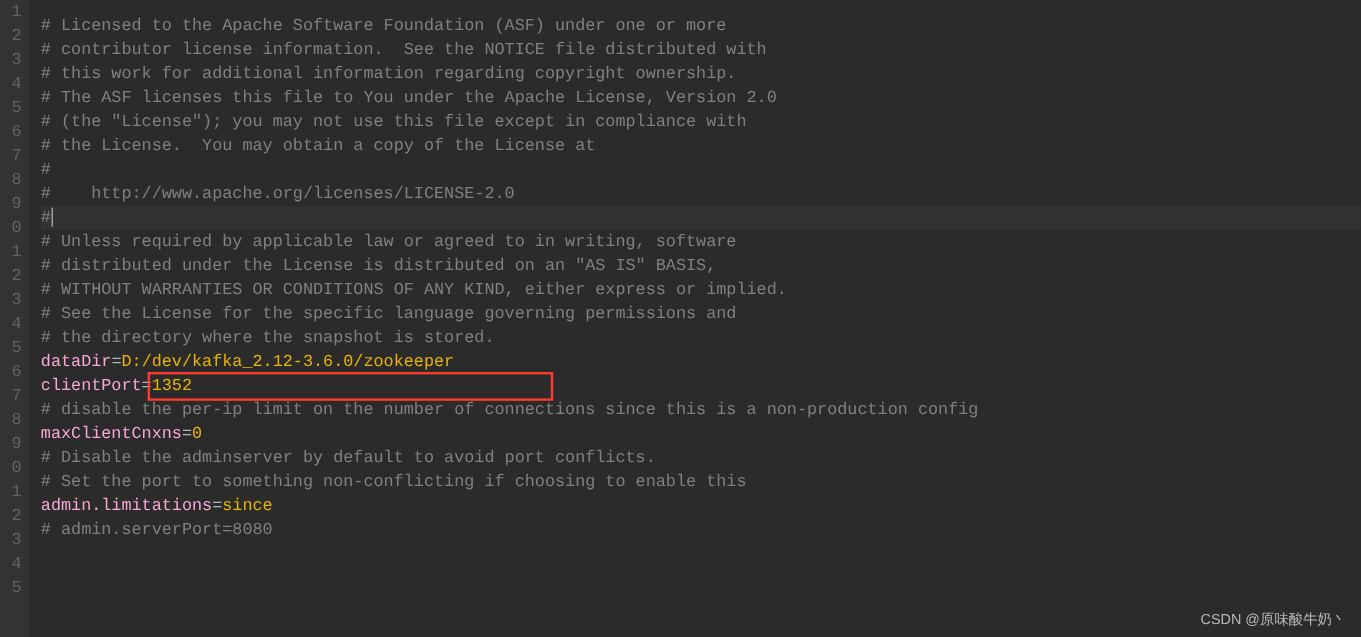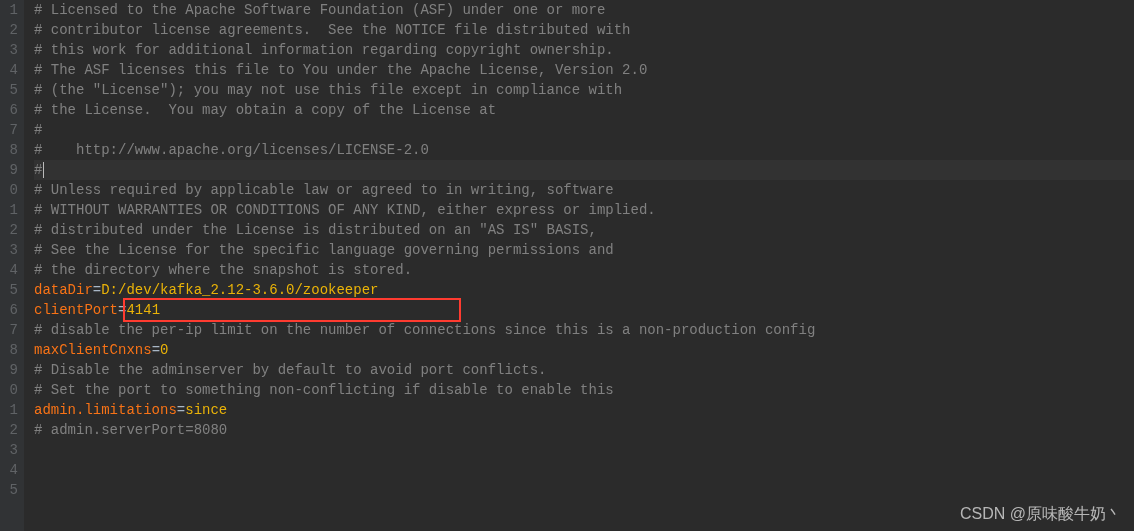--- a/index.html
+++ b/index.html
@@ -22,29 +22,30 @@
     color: #606366;
     text-align: right;
     padding-right: 6px;
     user-select: none;
     flex-shrink: 0;
   }
   .code {
     flex: 1;
     padding-left: 10px;
     position: relative;
+    margin-top: 12px;
   }
   .line {
     height: 20px;
     line-height: 20px;
     white-space: pre;
   }
   .gutter .line { color: #606366; }
   .comment { color: #808080; }
-  .key { color: #f97316; }
+  .key { color: #f9a8d4; }
   .eq { color: #a9b7c6; }
   .value { color: #eab308; }
   .currentline {
     background: #323232;
   }
   .cursor {
     display: inline-block;
     width: 1px;
     height: 16px;
     background: #bbbbbb;
@@ -59,21 +60,21 @@
     top: 298px;
     width: 338px;
     height: 24px;
   }
   .watermark {
     position: absolute;
     bottom: 6px;
     right: 12px;
     color: #cfcfcf;
     font-family: -apple-system, "Segoe UI", Arial, sans-serif;
-    font-size: 16px;
+    font-size: 12px;
     opacity: 0.85;
     pointer-events: none;
   }
 </style>
 </head>
 <body>
 
 <div class="editor">
   <div class="gutter" id="gutter">
       <div class="line">1</div>
@@ -98,38 +99,38 @@
       <div class="line">0</div>
       <div class="line">1</div>
       <div class="line">2</div>
       <div class="line">3</div>
       <div class="line">4</div>
       <div class="line">5</div>
     </div>
   <div class="code" id="code">
     <div class="highlight-box"></div>
   <div class="line"><span class="comment"># Licensed to the Apache Software Foundation (ASF) under one or more</span></div>
-      <div class="line"><span class="comment"># contributor license agreements.  See the NOTICE file distributed with</span></div>
+      <div class="line"><span class="comment"># contributor license information.  See the NOTICE file distributed with</span></div>
       <div class="line"><span class="comment"># this work for additional information regarding copyright ownership.</span></div>
       <div class="line"><span class="comment"># The ASF licenses this file to You under the Apache License, Version 2.0</span></div>
       <div class="line"><span class="comment"># (the "License"); you may not use this file except in compliance with</span></div>
       <div class="line"><span class="comment"># the License.  You may obtain a copy of the License at</span></div>
       <div class="line"><span class="comment">#</span></div>
       <div class="line"><span class="comment">#    http://www.apache.org/licenses/LICENSE-2.0</span></div>
       <div class="line currentline"><span class="comment">#</span><span class="cursor"></span></div>
       <div class="line"><span class="comment"># Unless required by applicable law or agreed to in writing, software</span></div>
+      <div class="line"><span class="comment"># distributed under the License is distributed on an "AS IS" BASIS,</span></div>
       <div class="line"><span class="comment"># WITHOUT WARRANTIES OR CONDITIONS OF ANY KIND, either express or implied.</span></div>
-      <div class="line"><span class="comment"># distributed under the License is distributed on an "AS IS" BASIS,</span></div>
       <div class="line"><span class="comment"># See the License for the specific language governing permissions and</span></div>
       <div class="line"><span class="comment"># the directory where the snapshot is stored.</span></div>
       <div class="line"><span class="key">dataDir</span><span class="eq">=</span><span class="value">D:/dev/kafka_2.12-3.6.0/zookeeper</span></div>
-      <div class="line"><span class="key">clientPort</span><span class="eq">=</span><span class="value">4141</span></div>
+      <div class="line"><span class="key">clientPort</span><span class="eq">=</span><span class="value">1352</span></div>
       <div class="line"><span class="comment"># disable the per-ip limit on the number of connections since this is a non-production config</span></div>
       <div class="line"><span class="key">maxClientCnxns</span><span class="eq">=</span><span class="value">0</span></div>
       <div class="line"><span class="comment"># Disable the adminserver by default to avoid port conflicts.</span></div>
-      <div class="line"><span class="comment"># Set the port to something non-conflicting if disable to enable this</span></div>
+      <div class="line"><span class="comment"># Set the port to something non-conflicting if choosing to enable this</span></div>
       <div class="line"><span class="key">admin.limitations</span><span class="eq">=</span><span class="value">since</span></div>
       <div class="line"><span class="comment"># admin.serverPort=8080</span></div>
       <div class="line"></div>
     </div>
 </div>
 
 <div class="watermark">CSDN @原味酸牛奶丶</div>
 
 </body></html>

